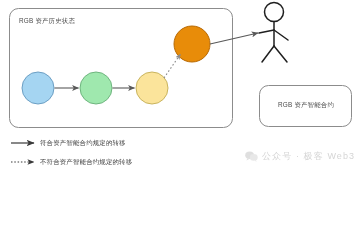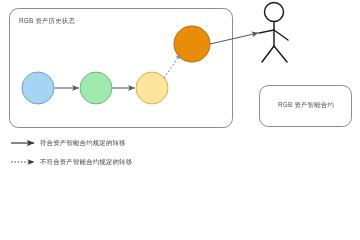--- a/index.html
+++ b/index.html
@@ -73,14 +73,23 @@
   </svg>
 
   <div class="txt" id="history-title">RGB 资产历史状态</div>
 
   <div class="txt" id="contract-label">RGB 资产智能合约</div>
 
   <div class="txt" id="legend-valid-label">符合资产智能合约规定的转移</div>
 
   <div class="txt" id="legend-invalid-label">不符合资产智能合约规定的转移</div>
 
+  <div id="watermark">
+    <svg width="13" height="11" viewBox="0 0 13 11">
+      <ellipse cx="4.6" cy="4.2" rx="4.4" ry="3.7" fill="#b5b5b5"></ellipse>
+      <path d="M2.4 7.2 L1.4 9.4 L3.9 8.2 Z" fill="#b5b5b5"></path>
+      <ellipse cx="8.8" cy="6.4" rx="3.9" ry="3.3" fill="#c9c9c9"></ellipse>
+      <path d="M10.8 8.9 L11.7 10.7 L9.6 9.7 Z" fill="#c9c9c9"></path>
+    </svg>
+    <span class="wm-text">公众号 · 极客 Web3</span>
+  </div>
 
 </div>
 
 </body></html>

